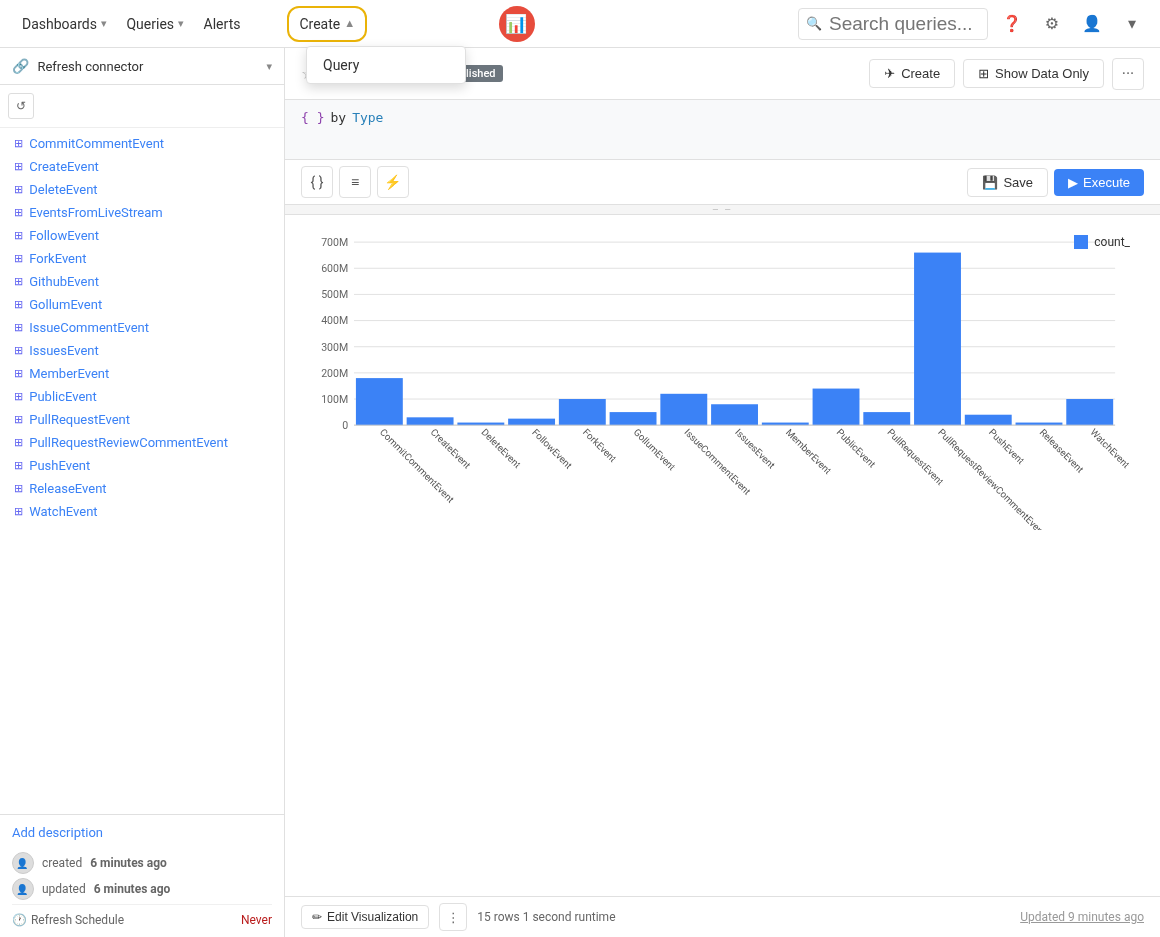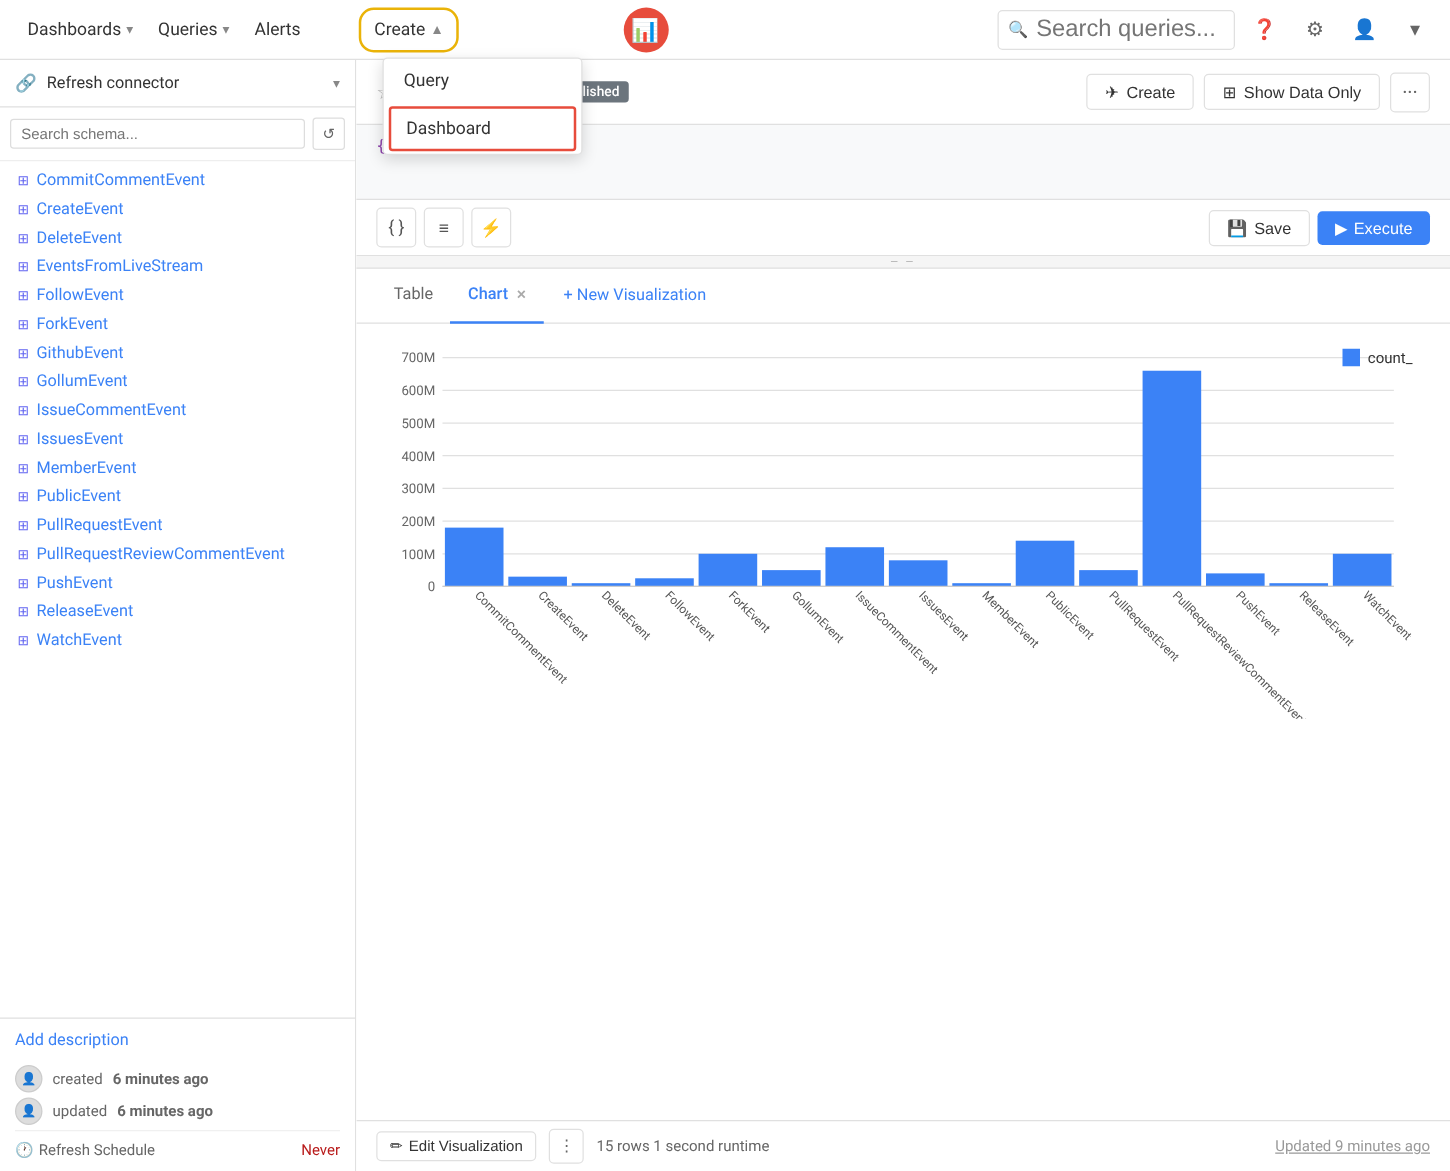--- a/index.html
+++ b/index.html
@@ -221,21 +221,20 @@
   <div class="nav-item">
     <span>Alerts</span>
   </div>
   <div class="nav-item create-btn">
     <span>Create</span>
     <span class="chevron-icon">▲</span>
   </div>
 
   <div class="dropdown-menu">
     <div class="dropdown-item">Query</div>
-    <div class="dropdown-item active">Dashboard</div>
   </div>
 
   <div class="nav-logo">
     <div class="logo-circle">📊</div>
   </div>
 
   <div class="nav-right">
     <div class="search-box">
       <span>🔍</span>
       <input type="text" placeholder="Search queries..." style="">
@@ -249,21 +248,20 @@
 
 <div class="main-layout">
 
   <div class="sidebar">
     <div class="sidebar-header">
       <span class="connector-icon">🔗</span>
       <span>Refresh connector</span>
       <span class="chevron-icon" style="margin-left:auto;">▾</span>
     </div>
     <div class="schema-search">
-      <input type="text" placeholder="Search schema..." style="">
       <div class="schema-refresh">↺</div>
     </div>
     <div class="schema-list">
 
     <div class="schema-item">
           <span class="schema-item-icon">⊞</span>
           <span>CommitCommentEvent</span>
         </div>
         <div class="schema-item">
           <span class="schema-item-icon">⊞</span>
@@ -393,32 +391,20 @@
         <span>Execute</span>
       </button>
     </div>
 
     <div class="resize-handle">
       <span class="resize-dots">— —</span>
     </div>
 
     <div class="results-area">
 
-      <div class="results-tabs">
-        <div class="tab-item">
-          <span>Table</span>
-        </div>
-        <div class="tab-item active">
-          <span>Chart</span>
-          <span class="tab-close">×</span>
-        </div>
-        <div class="new-viz-tab">
-          <span>+ New Visualization</span>
-        </div>
-      </div>
 
       <div class="results-scroll">
         <div class="chart-container">
           <div class="chart-legend">
             <div class="legend-color"></div>
             <span>count_</span>
           </div>
           <svg id="chart-svg" width="100%" height="300px" style="overflow:visible" viewBox="0 0 875 300">
               <line x1="55" x2="845" y1="200" y2="200" stroke="#e0e0e0" stroke-width="1"></line>
               <text x="49" y="204" text-anchor="end" font-size="11" fill="#666">0</text>

